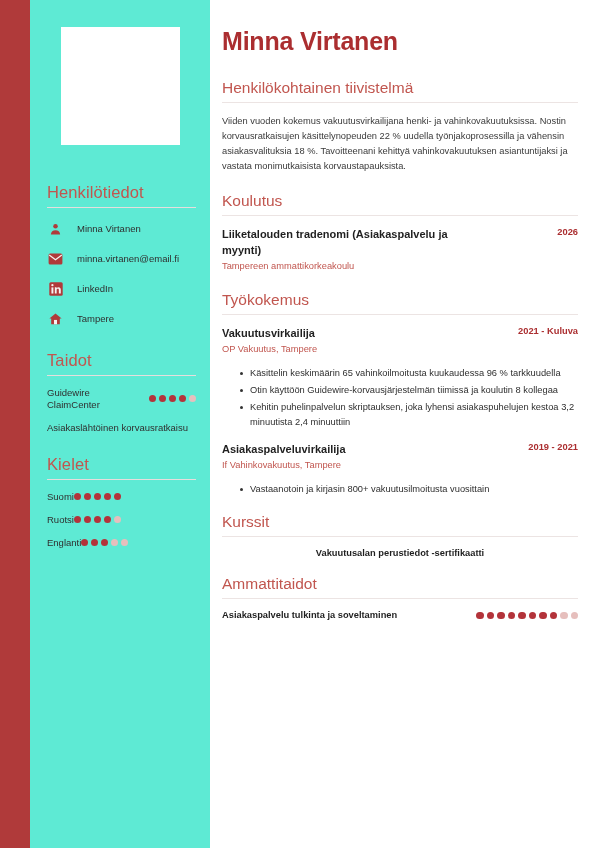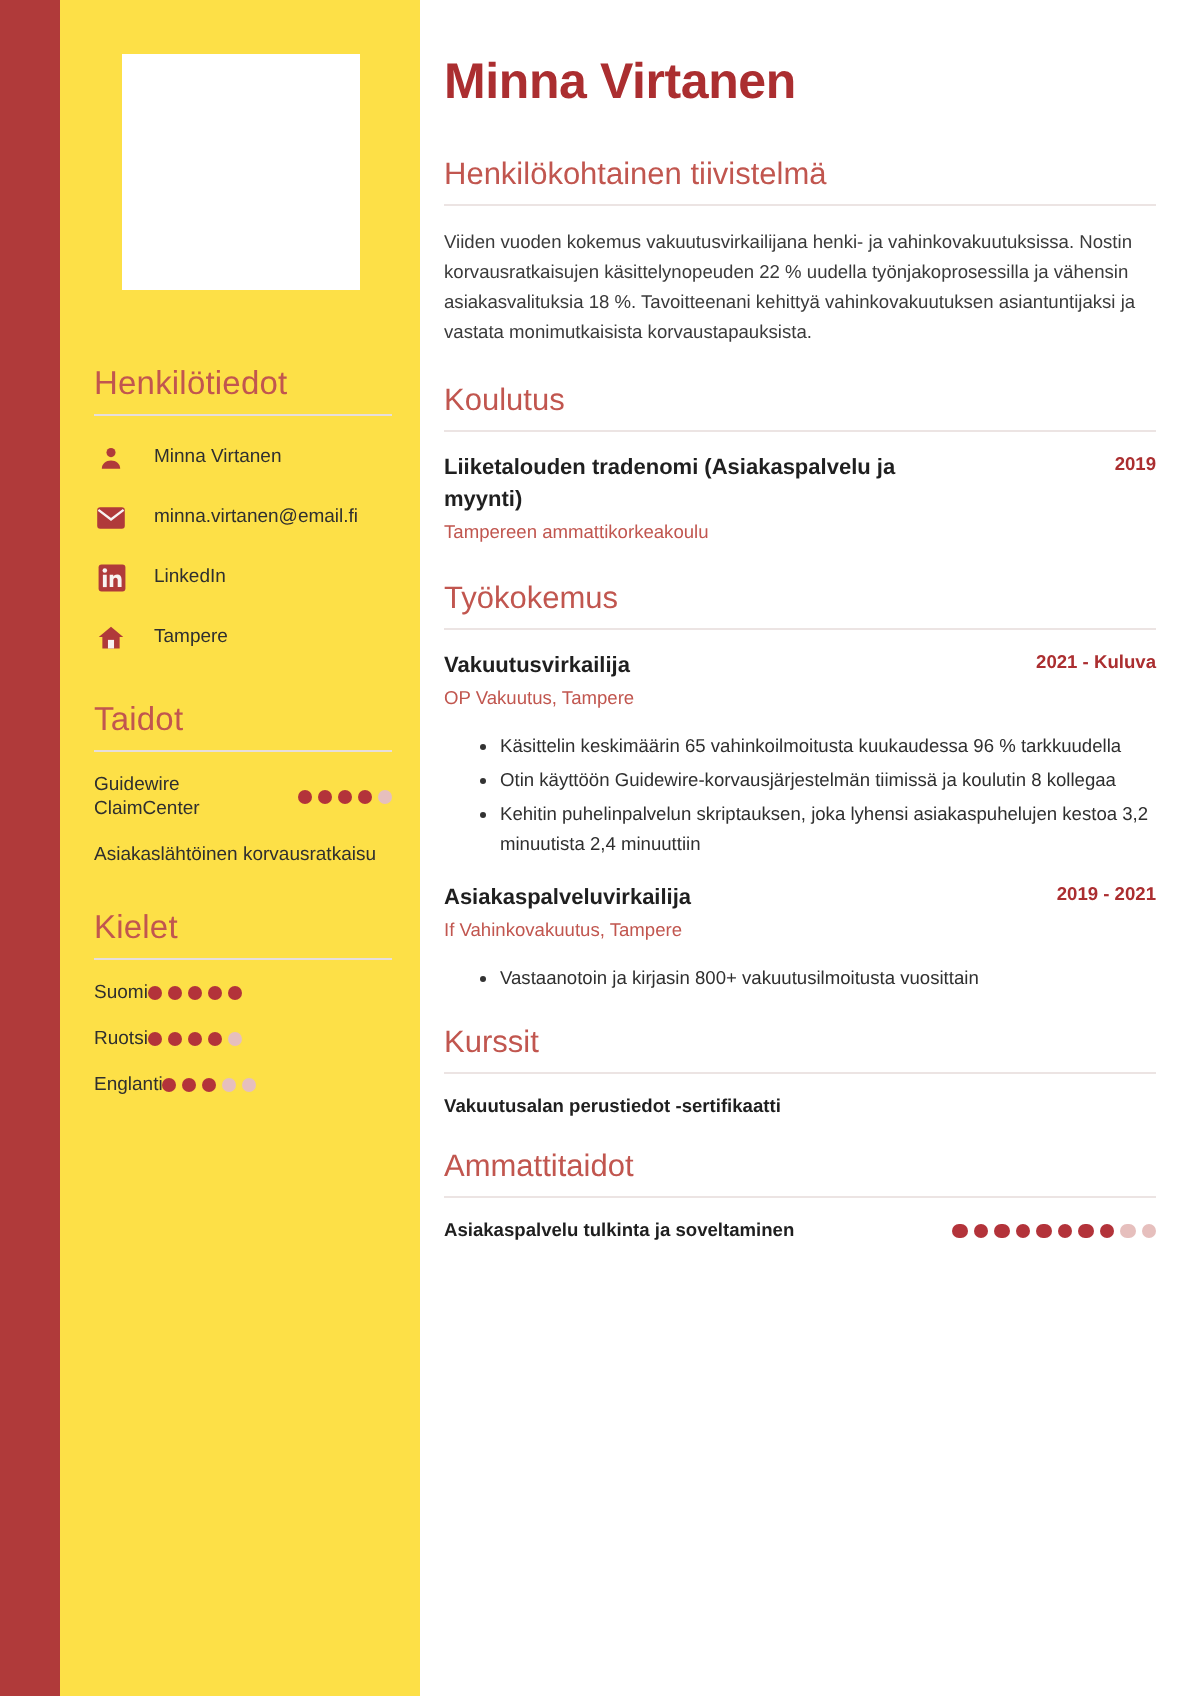--- a/index.html
+++ b/index.html
@@ -24,21 +24,21 @@
     width: 30px;
     height: 848px;
     background: #b03a3a;
     flex: 0 0 30px;
   }
   
   .sidebar {
     width: 180px;
     flex: 0 0 180px;
     height: 848px;
-    background: #fde047;
+    background: #5eead4;
     box-sizing: border-box;
     padding: 27px 14px 0 17px;
   }
   .photo-placeholder {
     width: 119px;
     height: 118px;
     background: #ffffff;
     margin: 0 0 0 14px;
   }
   .side-heading {
@@ -201,20 +201,21 @@
     top: 6px;
     width: 3px;
     height: 3px;
     border-radius: 50%;
     background: #333;
   }
   .course-title {
     font-size: 9.3px;
     font-weight: bold;
     color: #1f1f1f;
+    text-align: center;
   }
   .prof-row {
     display: flex;
     align-items: center;
     justify-content: space-between;
     gap: 12px;
   }
   .prof-name {
     font-size: 9.3px;
     font-weight: bold;
@@ -347,21 +348,21 @@
       <p class="summary-text">Viiden vuoden kokemus vakuutusvirkailijana henki- ja vahinkovakuutuksissa. Nostin korvausratkaisujen käsittelynopeuden 22 % uudella työnjakoprosessilla ja vähensin asiakasvalituksia 18 %. Tavoitteenani kehittyä vahinkovakuutuksen asiantuntijaksi ja vastata monimutkaisista korvaustapauksista.</p>
     </section>
 
     <section class="section">
       <h2 class="sec-heading">Koulutus</h2>
       <hr class="sec-rule">
       <div id="education-list">
           <div class="entry">
             <div class="entry-top">
               <div class="entry-title">Liiketalouden tradenomi (Asiakaspalvelu ja myynti)</div>
-              <div class="entry-date">2019</div>
+              <div class="entry-date">2026</div>
             </div>
             <div class="entry-sub">Tampereen ammattikorkeakoulu</div>
           </div>
         </div>
     </section>
 
     <section class="section">
       <h2 class="sec-heading">Työkokemus</h2>
       <hr class="sec-rule">
       <div id="experience-list">

